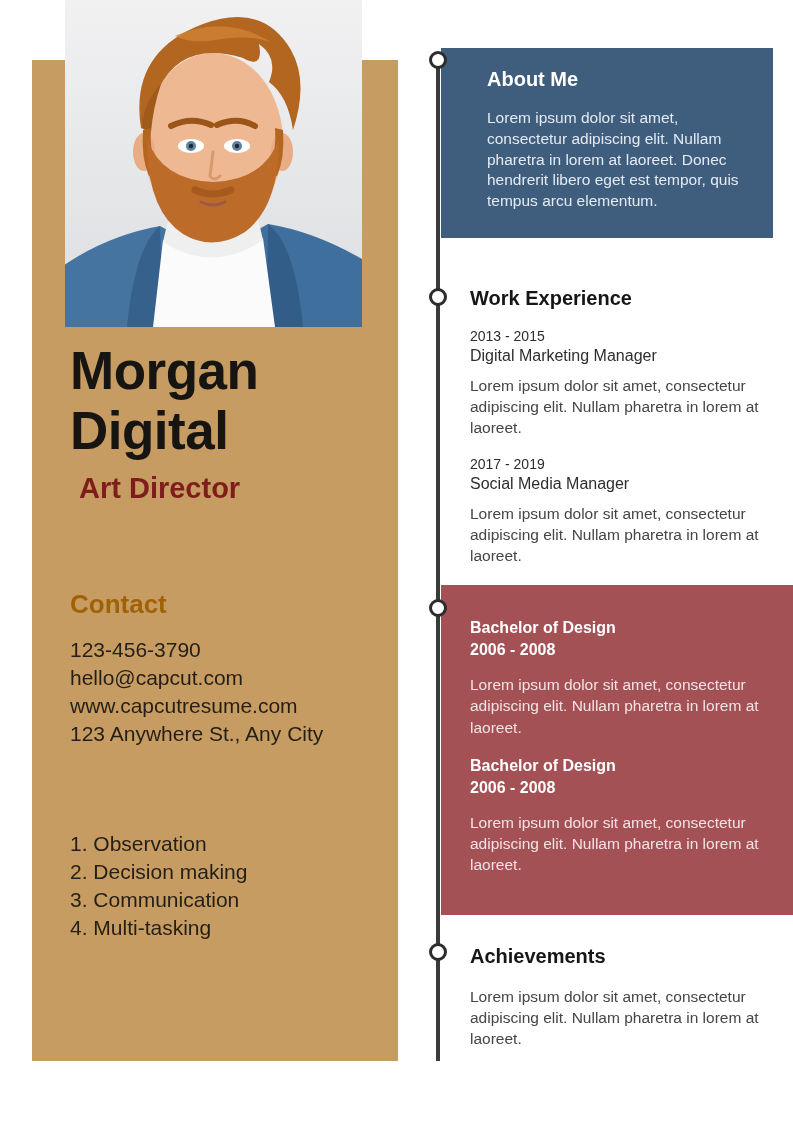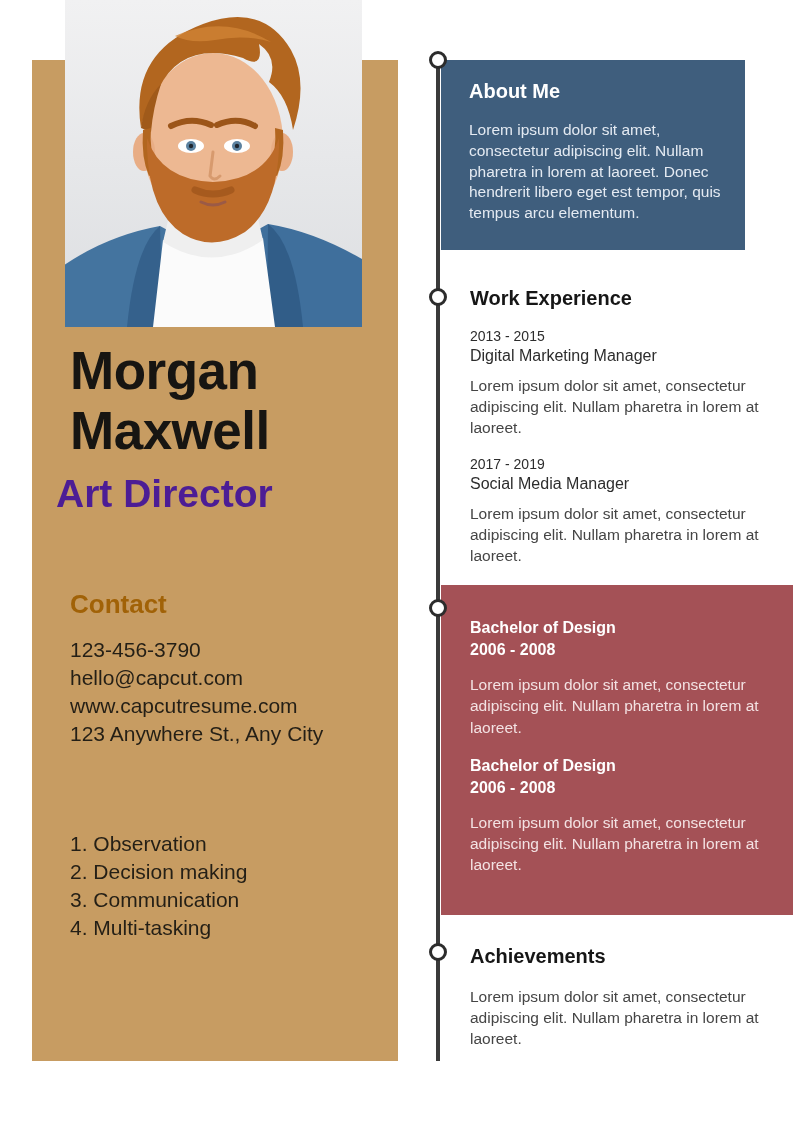--- a/index.html
+++ b/index.html
@@ -29,22 +29,22 @@
   .photo{
     position:absolute;left:65px;top:0;width:297px;height:327px;overflow:hidden;
   }
   .photo svg{display:block;width:100%;height:100%;}
   .name-block{
     position:absolute;left:70px;top:341px;width:320px;
     font-size:53px;line-height:60px;font-weight:bold;color:#171512;
     letter-spacing:-0.5px;
   }
   .person-title{
-    position:absolute;left:56px;top:472px;width:320px;
-    font-size:39px;font-weight:bold;color:#4c1d95;
+    position:absolute;left:79px;top:472px;width:320px;
+    font-size:29px;font-weight:bold;color:#7f1d1d;
   }
   .side-section-heading{
     position:absolute;left:70px;width:320px;
     font-size:26px;font-weight:bold;color:#a16207;
   }
   .contact-heading{top:589px;}
   .contact-lines{
     position:absolute;left:70px;top:636px;width:320px;
     font-size:21px;line-height:28px;color:#241f16;
   }
@@ -61,22 +61,22 @@
   .timeline-node{
     position:absolute;left:429px;width:18px;height:18px;border-radius:50%;
     background:#ffffff;border:3px solid #2c2c2c;z-index:5;
   }
   .node-about{top:51px;}
   .node-work{top:288px;}
   .node-education{top:599px;}
   .node-achievements{top:943px;}
   
   .about-box{
-    position:absolute;left:441px;top:60px;width:304px;height:190px;
-    background:var(--about-bg);padding:20px 24px 0 28px;
+    position:absolute;left:441px;top:48px;width:332px;height:190px;
+    background:var(--about-bg);padding:20px 24px 0 46px;
   }
   .about-box .box-heading{
     font-size:20px;font-weight:bold;color:var(--white-text);
   }
   .about-body{
     margin-top:17px;font-size:15.5px;line-height:20.8px;
     color:var(--soft-white);max-width:278px;
   }
   .work-section{
     position:absolute;left:470px;top:286px;width:308px;
@@ -167,21 +167,21 @@
 
       <path d="M82 148 Q84 212 118 234 Q148 252 180 232 Q212 208 214 148 L214 138 Q200 180 148 182 Q96 180 82 138 Z" fill="#bd6b29"></path>
 
       <path d="M130 190 Q148 198 166 190" stroke="#a65a1e" stroke-width="7" fill="none" stroke-linecap="round"></path>
       <path d="M136 202 Q148 208 160 202" stroke="#9b5a46" stroke-width="3" fill="none" stroke-linecap="round"></path>
     </svg>
   </div>
 
   <div class="name-block">
     <div>Morgan</div>
-    <div>Maxwell</div>
+    <div>Digital</div>
   </div>
   <div class="person-title">Art Director</div>
 
   <div class="side-section-heading contact-heading">Contact</div>
   <div class="contact-lines">
     <div>123-456-3790</div>
     <div>hello@capcut.com</div>
     <div>www.capcutresume.com</div>
     <div>123 Anywhere St., Any City</div>
   </div>

